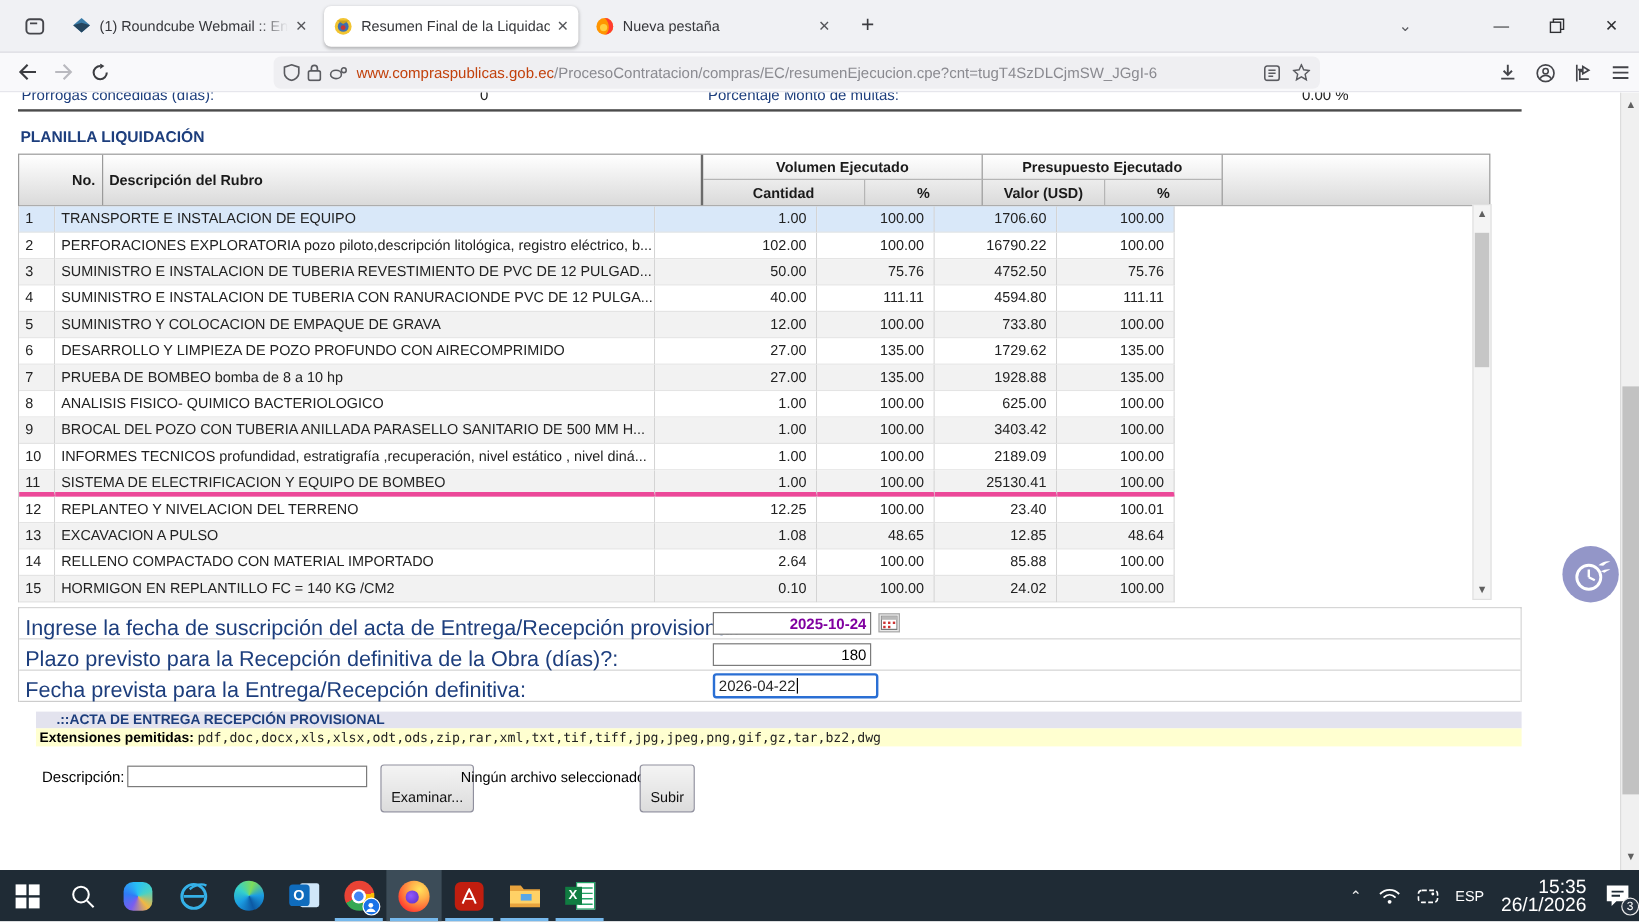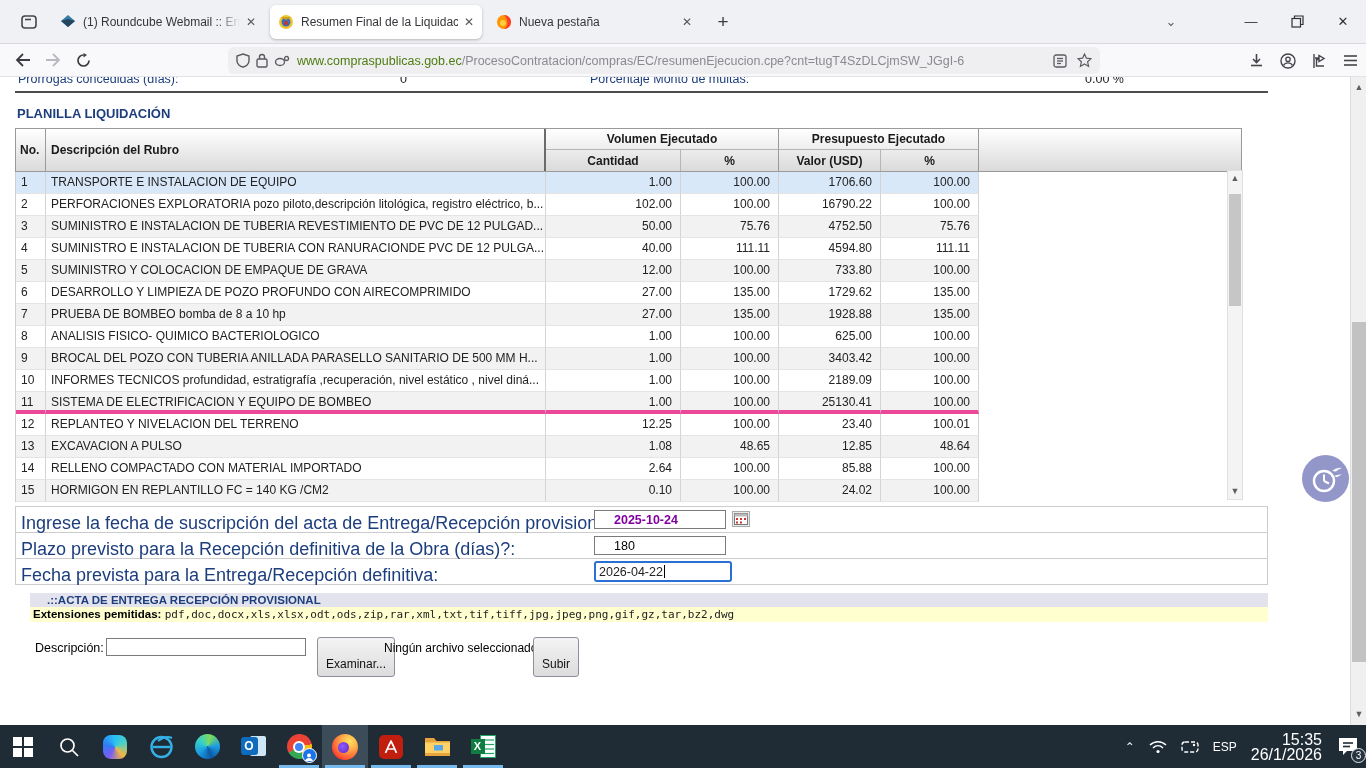--- a/index.html
+++ b/index.html
@@ -20,34 +20,34 @@
   .tab-spacer { flex:1; }
   .tabs-chevron { width:34px; color:#5a5b60; font-size:13px; text-align:center; }
   .winbtns { display:flex; height:44px; margin-left:40px; }
   .winbtn { width:46px; height:100%; display:flex; align-items:center; justify-content:center; color:#2f3033; font-size:13px; }
 
   .navbar { position:absolute; left:0; top:44px; width:1366px; height:33px; background:#f9f9fb; border-bottom:1px solid #e2e2e8; display:flex; align-items:center; }
   .navicon { width:30px; height:26px; display:flex; align-items:center; justify-content:center; }
   .urlbar { position:absolute; left:228px; top:3px; width:872px; height:27px; background:#efeff2; border-radius:6px; display:flex; align-items:center; padding:0 8px; }
   .urlbar .sep-icons { display:flex; align-items:center; gap:6px; margin-right:7px; }
   .urltext { flex:1; font-size:12.5px; white-space:nowrap; overflow:hidden; position:relative; }
-  .urltext .host { color:#4d7c0f; }
+  .urltext .host { color:#c2410c; }
   .urltext .path { color:#8a8a90; }
   .urltext::after { content:""; position:absolute; right:0; top:0; width:40px; height:100%; background:linear-gradient(90deg, rgba(239,239,242,0), #efeff2); }
   .nav-right { position:absolute; right:8px; top:3px; height:27px; display:flex; align-items:center; gap:16px; }
 
   
   .content { position:absolute; left:0; top:77px; width:1366px; height:648px; background:#fff; overflow:hidden; font-size:12px; color:#222; }
   .blue { color:#1d3e7d; }
   .clipped-label { position:absolute; top:-5px; font-size:12.5px; }
   .topsep { position:absolute; left:15px; top:14px; width:1253px; height:2px; background:#4c4c4c; }
   .sect-title { position:absolute; left:17px; top:29px; font-size:13px; font-weight:bold; color:#1d3e7d; }
 
   .tbl { position:absolute; left:15px; top:51px; width:1243px; }
-  .thead { display:grid; grid-template-columns:30px 500px 135px 98px 102px 98px 264px; grid-template-rows:21px 21px; width:1227px; background:linear-gradient(#ffffff,#dadada); border:1px solid #9a9a9a; font-weight:bold; }
+  .thead { display:grid; grid-template-columns:30px 500px 135px 98px 102px 98px 264px; grid-template-rows:21px 21px; width:1227px; background:linear-gradient(#ffffff,#dadada); border:1px solid #9a9a9a; font-weight:bold;padding-left:40px; }
   .hc { display:flex; align-items:center; justify-content:center; font-size:12px; color:#1a1a1a; }
   .h-no { grid-row:1/3; grid-column:1; border-right:1px solid #9a9a9a; justify-content:flex-start; padding-left:4px; }
   .h-desc { grid-row:1/3; grid-column:2; border-right:2px solid #6b6b6b; justify-content:flex-start; padding-left:5px; }
   .h-vol { grid-row:1; grid-column:3/5; border-right:1px solid #9a9a9a; border-bottom:1px solid #b5b5b5; }
   .h-pres { grid-row:1; grid-column:5/7; border-right:1px solid #9a9a9a; border-bottom:1px solid #b5b5b5; }
   .h-fill { grid-row:1/3; grid-column:7; }
   .h-cant { grid-row:2; grid-column:3; border-right:1px solid #b5b5b5; }
   .h-p1 { grid-row:2; grid-column:4; border-right:1px solid #9a9a9a; }
   .h-val { grid-row:2; grid-column:5; border-right:1px solid #b5b5b5; }
   .h-p2 { grid-row:2; grid-column:6; border-right:1px solid #9a9a9a; }
@@ -64,21 +64,21 @@
   .trow.sel .c:not(.filler) { background:#d9e8f9 !important; }
   .trow.orange .c:not(.filler) { border-bottom:4px solid #ec4899; }
 
   .tbl-scroll { position:absolute; left:1227px; top:93px; width:16px; height:330px; background:#f4f4f4; border:1px solid #e0e0e0; }
   .sb-arrow { position:absolute; left:0; width:14px; height:15px; color:#606060; font-size:9px; text-align:center; line-height:15px; }
   .tbl-thumb { position:absolute; left:1px; top:23px; width:12px; height:112px; background:#c6c6c6; }
 
   .formwrap { position:absolute; left:15px; top:429px; width:1253px; border:1px solid #cccccc; border-bottom:none; }
   .frow { position:relative; height:26px; border-bottom:1px solid #cccccc; background:#fff; }
   .frow .flabel { position:absolute; left:5px; top:6px; font-size:18px; color:#1d3e7d; }
-  .finput { position:absolute; left:578px; top:3px; width:132px; height:19px; border:1px solid #7b7b7b; font-family:"Liberation Sans",sans-serif; font-size:12.5px; padding:0 19px; background:#fff; }
+  .finput { position:absolute; left:578px; top:3px; width:132px; height:19px; border:1px solid #7b7b7b; font-family:"Liberation Sans",sans-serif; font-size:12.5px; padding:0 3px; background:#fff;text-align:right; }
   .finput.purple { color:#8000a0; font-weight:bold; }
   .calbtn { position:absolute; left:716px; top:4px; width:18px; height:16px; background:#e8e8e8; border:1px solid #aaa; display:flex; align-items:center; justify-content:center; }
   .focusfield { position:absolute; left:578px; top:2px; width:138px; height:21px; border:2px solid #2a6fd4; border-radius:3px; background:#fff; display:flex; align-items:center; padding:0 3px; font-size:12.5px; }
   .caret { width:1px; height:13px; background:#000; margin-left:1px; }
 
   .acta-bar { position:absolute; left:30px; top:516px; width:1238px; height:14px; background:#e3e3ee; }
   .acta-bar span { position:absolute; left:17px; top:0px; font-size:11.5px; font-weight:bold; color:#1d3e7d; line-height:14px; }
   .ext-bar { position:absolute; left:30px; top:530px; width:1238px; height:15px; background:#ffffd0; font-size:11.5px; line-height:15px; padding-left:3px; white-space:nowrap; }
   .ext-bar b { font-weight:bold; color:#000; }
   .ext-bar .mono { font-family:"DejaVu Sans Mono", monospace; font-size:11px; }

